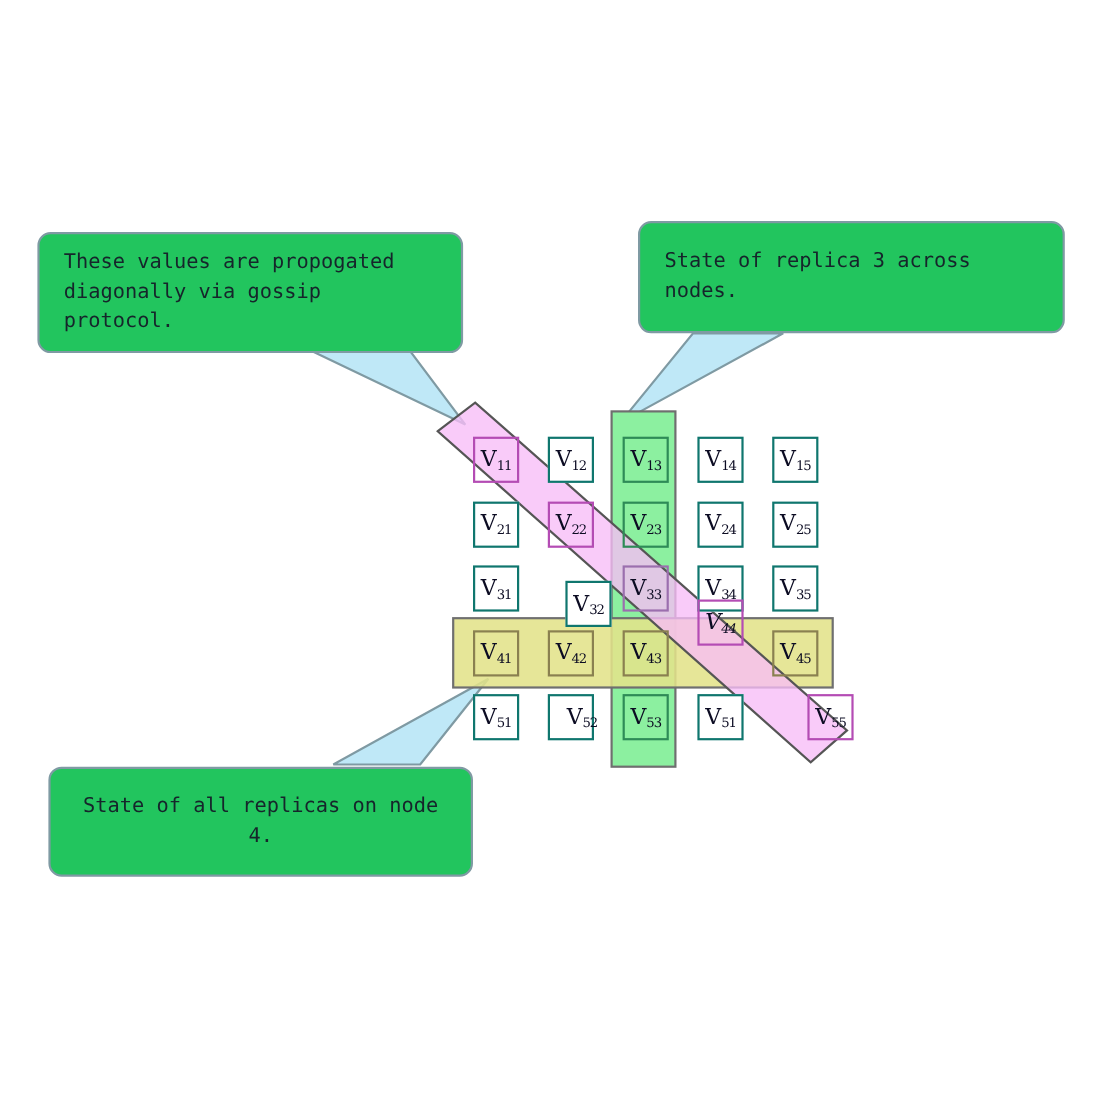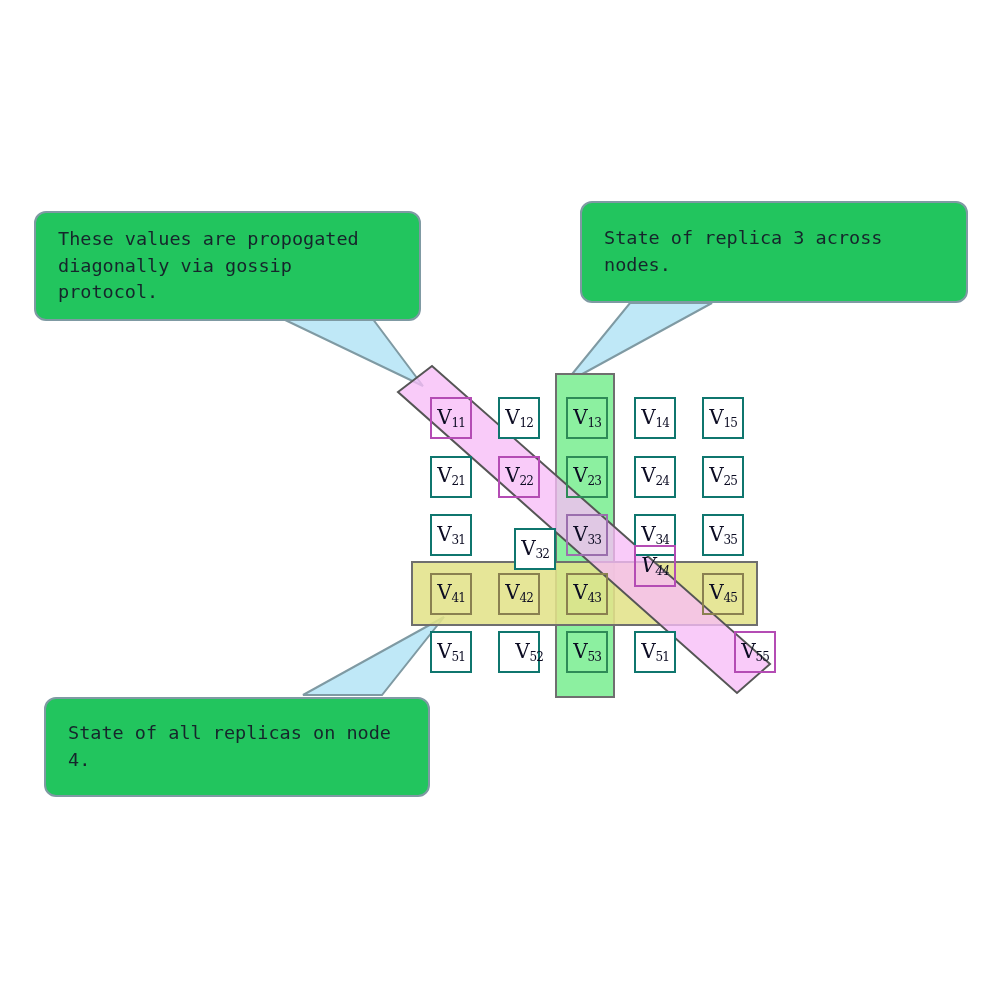--- a/index.html
+++ b/index.html
@@ -77,21 +77,21 @@
   .callout .ctext {
     font-family: "DejaVu Sans Mono", monospace;
     font-size: 18.5px;
     line-height: 1.45;
     color: #16252b;
     padding: 0 22px;
     white-space: pre-line;
   }
   #callout-gossip   { left: 34px;  top: 211px; width: 387px; height: 110px; }
   #callout-replica3 { left: 580px; top: 201px; width: 388px; height: 102px; }
-  #callout-node4    { left: 44px;  top: 697px; width: 386px; height: 100px; }
+  #callout-node4    { left: 44px;  top: 697px; width: 386px; height: 100px; text-align: center; }
 </style>
 </head>
 <body>
 
 <div id="stage">
 
   <svg class="layer" viewBox="0 0 1000 1000" xmlns="http://www.w3.org/2000/svg">
 
     <polygon points="281,318 372,318 423,386" fill="#bfe8f7" stroke="#7f9aa3" stroke-width="2"></polygon>
     <polygon points="630,303 712,303 564,384" fill="#bfe8f7" stroke="#7f9aa3" stroke-width="2"></polygon>

